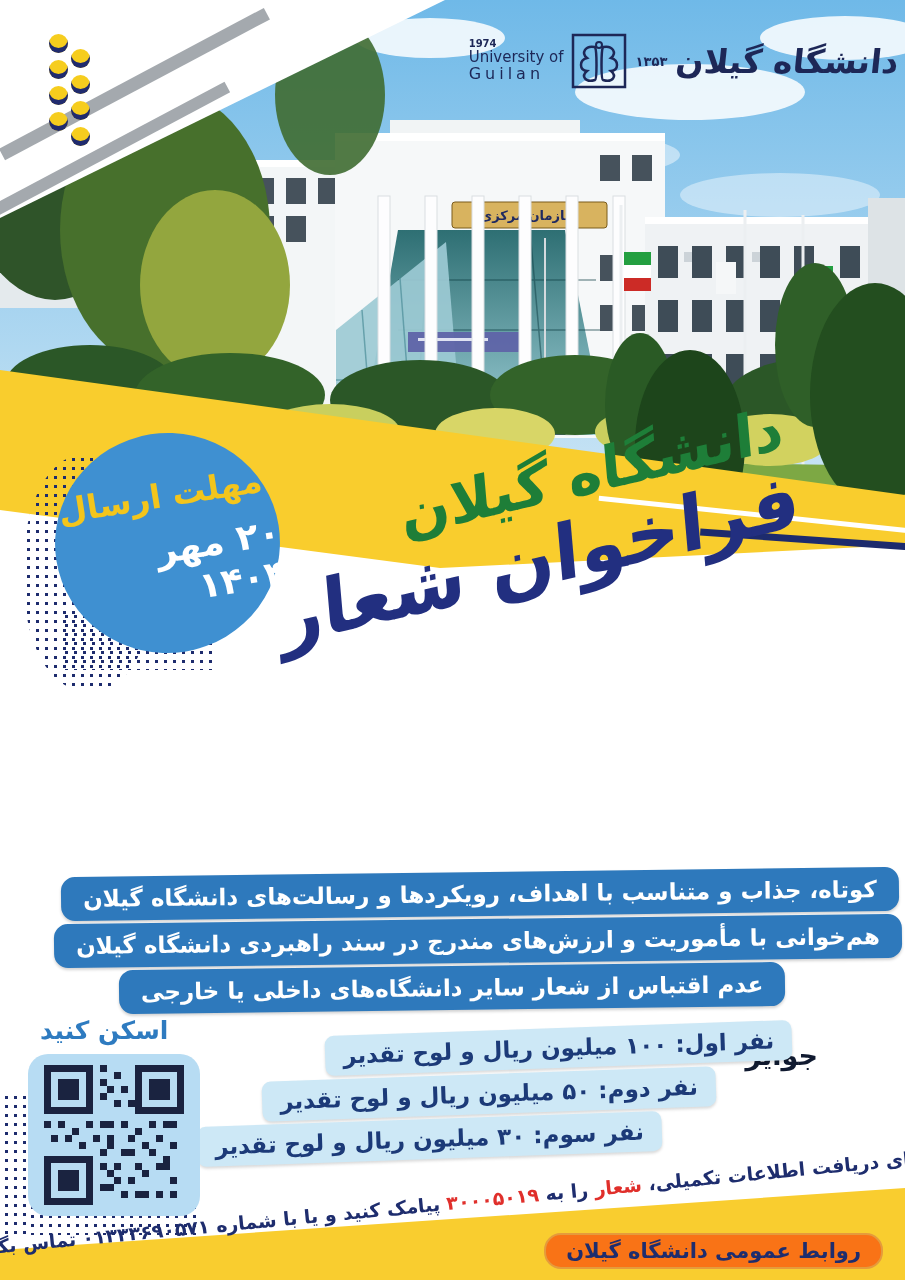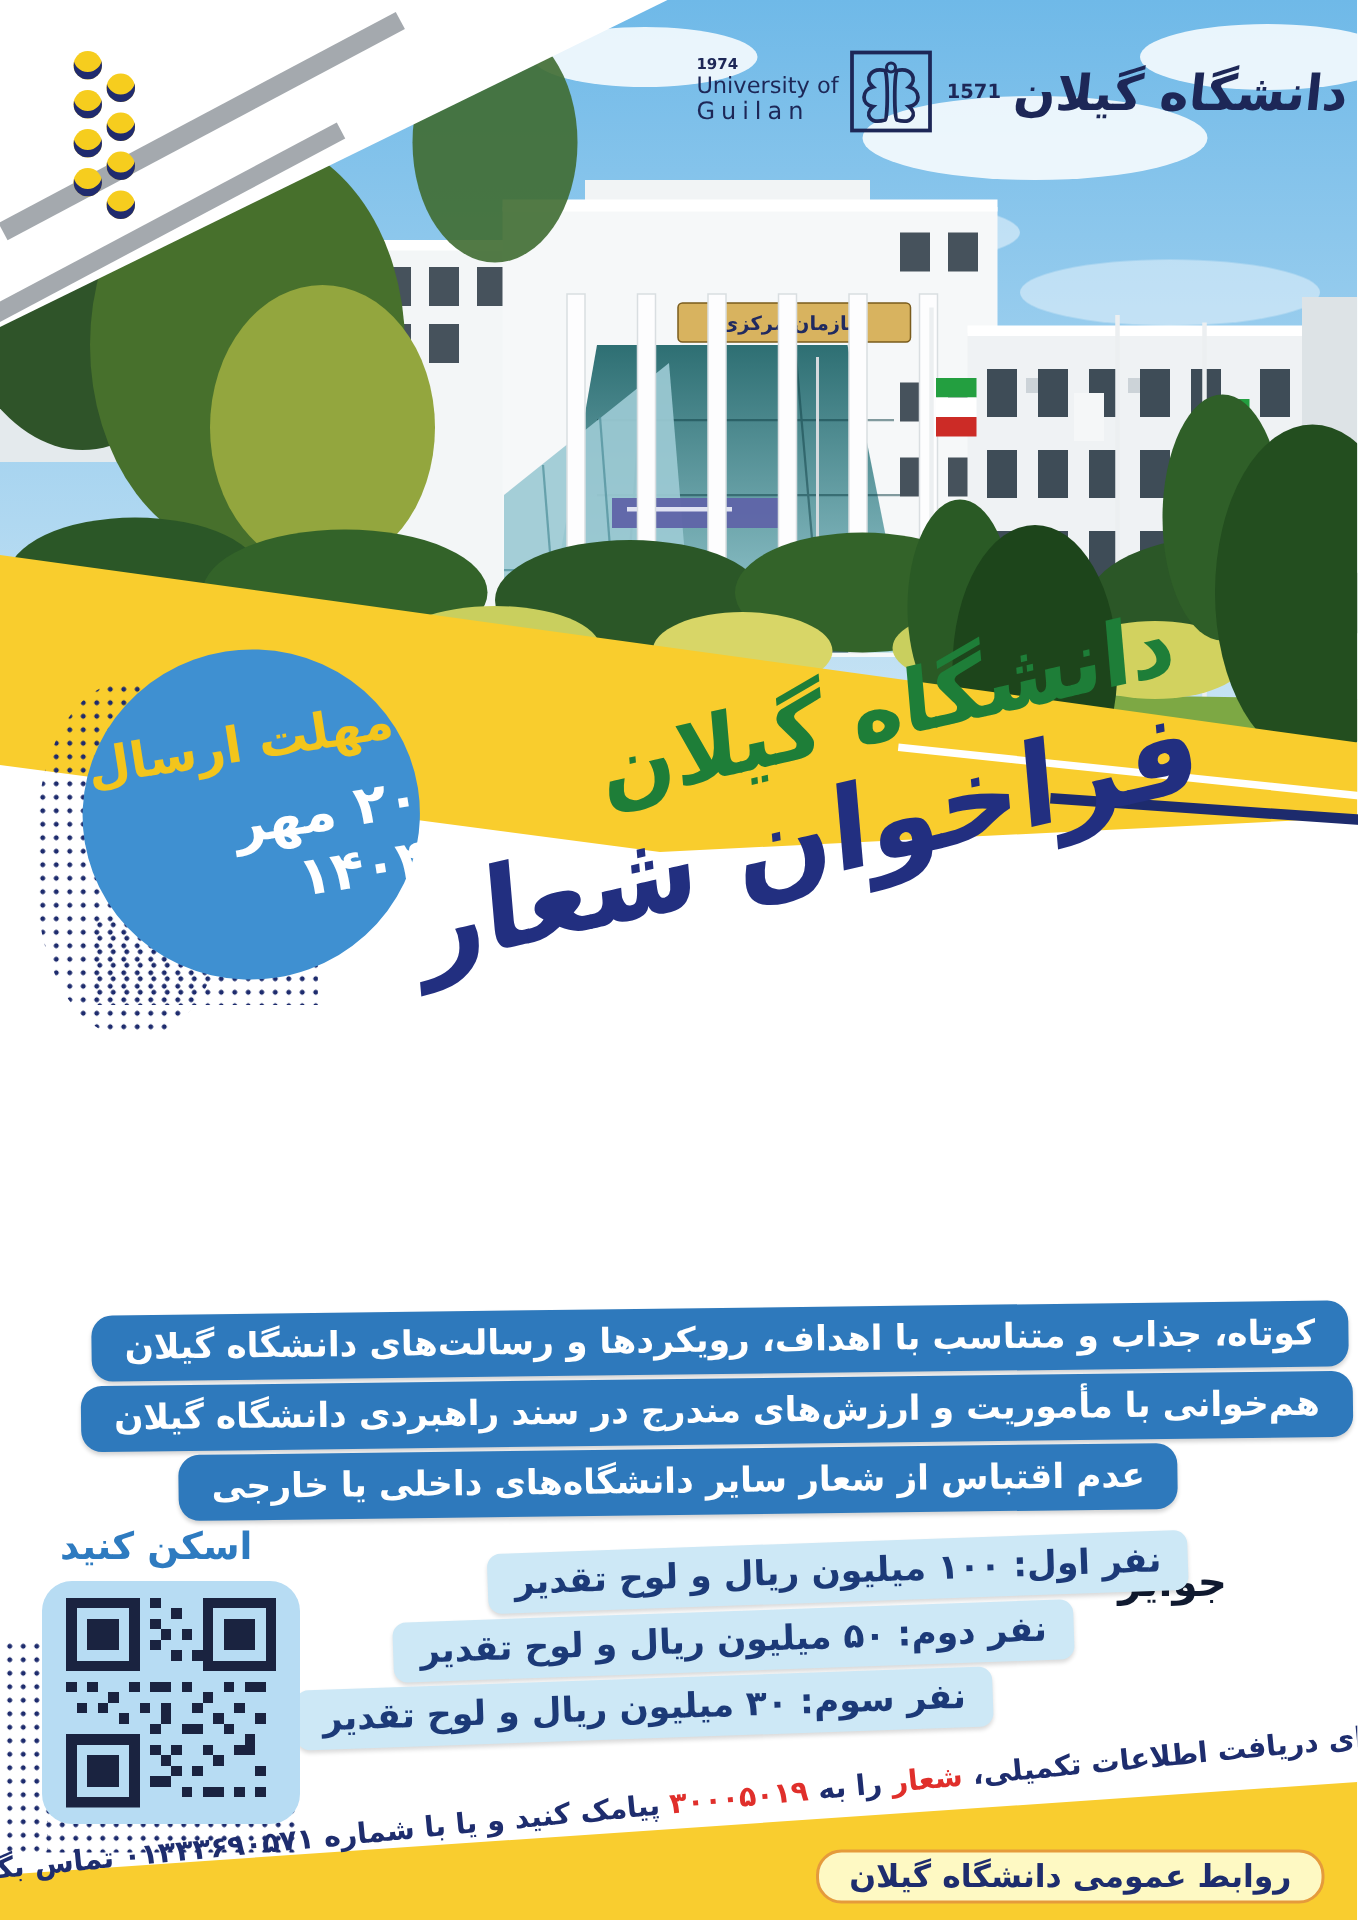--- a/index.html
+++ b/index.html
@@ -91,21 +91,21 @@
 
   
   .contact{left:150px;top:1183px;width:780px;z-index:6;direction:rtl;text-align:center;
     white-space:nowrap;font-size:19px;font-weight:bold;color:#1e2d6e;
     transform:rotate(-5.5deg);}
   .contact .red{color:#e02f2b;}
 
   
   .footer-band{left:0;top:1160px;width:905px;height:120px;background:#f9cd2f;z-index:4;
     clip-path:polygon(0 90px,905px 28px,905px 120px,0 120px);}
-  .footer-badge{right:22px;top:1233px;z-index:6;background:#fef9c3;color:#1e2d6e;
+  .footer-badge{right:22px;top:1233px;z-index:6;background:#f97316;color:#1e2d6e;
     font-size:21px;font-weight:bold;padding:4px 20px;border-radius:17px;
     border:2px solid #e59b3c;direction:rtl;white-space:nowrap;}
 </style>
 </head>
 <body>
 
 <div class="poster">
 
   <div class="abs photo-wrap">
     <svg width="905" height="540" viewBox="0 0 905 540">
@@ -305,21 +305,21 @@
       <span class="yr">1974</span>
       <span class="l1">University of</span><br>
       <span class="l2">Guilan</span>
     </div>
     <svg width="56" height="56" viewBox="0 0 56 56">
       <rect x="2" y="2" width="52" height="52" fill="none" stroke="#1d2757" stroke-width="2.5"></rect>
       <circle cx="28" cy="12" r="3" fill="none" stroke="#1d2757" stroke-width="2"></circle>
       <path d="M24 14 C14 12 10 20 16 25 C8 27 8 37 16 38 C10 43 14 50 24 47 C26 46 26 18 24 14 Z" fill="none" stroke="#1d2757" stroke-width="2.5"></path>
       <path d="M32 14 C42 12 46 20 40 25 C48 27 48 37 40 38 C46 43 42 50 32 47 C30 46 30 18 32 14 Z" fill="none" stroke="#1d2757" stroke-width="2.5"></path>
     </svg>
-    <span class="logo-fa-year">1571</span>
+    <span class="logo-fa-year">۱۳۵۳</span>
     <span class="logo-fa-name" dir="rtl">دانشگاه گیلان</span>
   </div>
 
   <div class="abs wedge">
       <div class="main"></div>
     </div>
   <div class="abs wedge-line"></div>
   <div class="abs wedge-navy"></div>
 
   <div class="abs dotgrid circle-dots1"></div>

